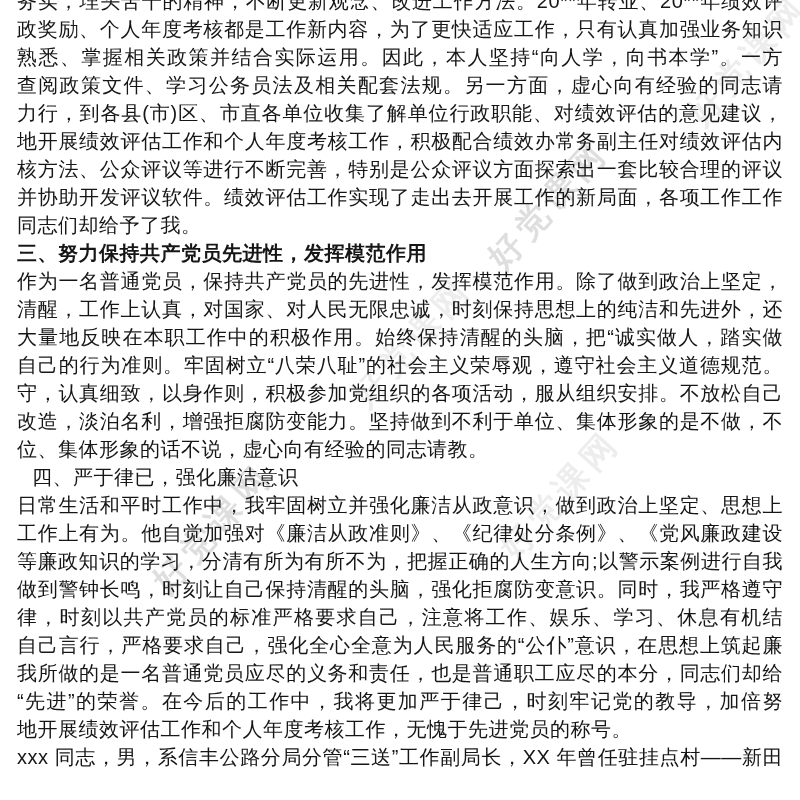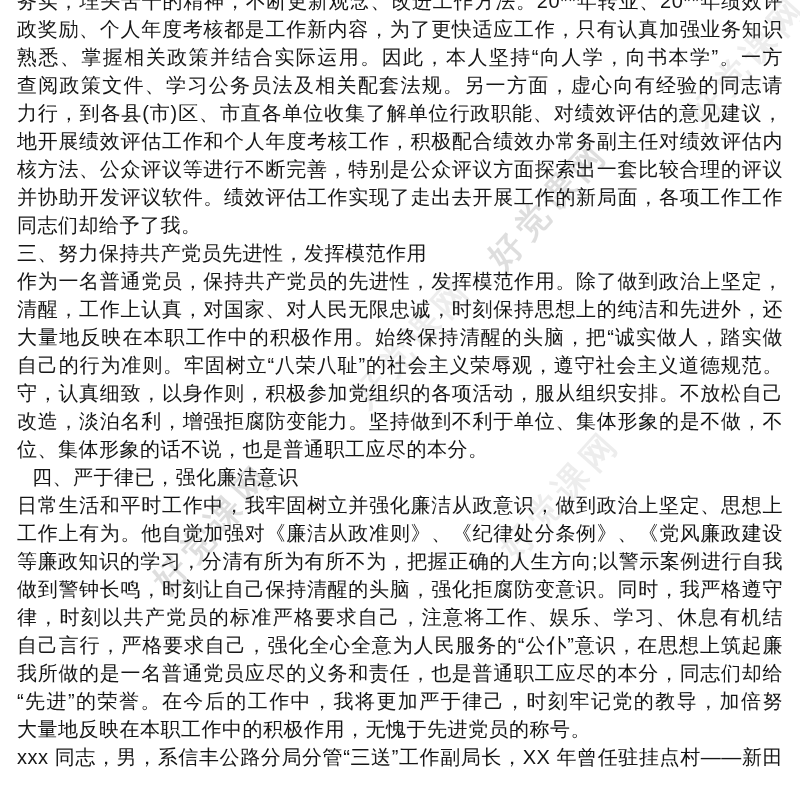--- a/index.html
+++ b/index.html
@@ -47,21 +47,21 @@
     text-align-last: justify;
     letter-spacing: 0.5px;
   }
   .line.end {
     text-align: left;
     text-align-last: left;
   }
   .line.heading {
     text-align: left;
     text-align-last: left;
-    font-weight: normal;
+    font-weight: bold;
   }
   .line.heading-indent {
     text-align: right;
     text-align-last: left;
     font-weight: normal;
     padding-left: 15px;
   }
 </style>
 </head>
 <body>
@@ -84,26 +84,26 @@
       <div class="line body">核方法、公众评议等进行不断完善，特别是公众评议方面探索出一套比较合理的评议方法，</div>
       <div class="line body">并协助开发评议软件。绩效评估工作实现了走出去开展工作的新局面，各项工作工作全面超</div>
       <div class="line end">同志们却给予了我。</div>
       <div class="line heading">三、努力保持共产党员先进性，发挥模范作用</div>
       <div class="line body">作为一名普通党员，保持共产党员的先进性，发挥模范作用。除了做到政治上坚定，思想上</div>
       <div class="line body">清醒，工作上认真，对国家、对人民无限忠诚，时刻保持思想上的纯洁和先进外，还经常地、</div>
       <div class="line body">大量地反映在本职工作中的积极作用。始终保持清醒的头脑，把“诚实做人，踏实做事”作为</div>
       <div class="line body">自己的行为准则。牢固树立“八荣八耻”的社会主义荣辱观，遵守社会主义道德规范。恪尽职</div>
       <div class="line body">守，认真细致，以身作则，积极参加党组织的各项活动，服从组织安排。不放松自己的思想</div>
       <div class="line body">改造，淡泊名利，增强拒腐防变能力。坚持做到不利于单位、集体形象的是不做，不利于单</div>
-      <div class="line end">位、集体形象的话不说，也是普通职工应尽的本分。</div>
+      <div class="line end">位、集体形象的话不说，虚心向有经验的同志请教。</div>
       <div class="line heading-indent">四、严于律已，强化廉洁意识</div>
       <div class="line body">日常生活和平时工作中，我牢固树立并强化廉洁从政意识，做到政治上坚定、思想上清醒、</div>
       <div class="line body">工作上有为。他自觉加强对《廉洁从政准则》、《纪律处分条例》、《党风廉政建设责任制规定》</div>
       <div class="line body">等廉政知识的学习，分清有所为有所不为，把握正确的人生方向;以警示案例进行自我教育，</div>
       <div class="line body">做到警钟长鸣，时刻让自己保持清醒的头脑，强化拒腐防变意识。同时，我严格遵守工作纪</div>
       <div class="line body">律，时刻以共产党员的标准严格要求自己，注意将工作、娱乐、学习、休息有机结合，端正</div>
       <div class="line body">自己言行，严格要求自己，强化全心全意为人民服务的“公仆”意识，在思想上筑起廉洁自律</div>
       <div class="line body">我所做的是一名普通党员应尽的义务和责任，也是普通职工应尽的本分，同志们却给予了我</div>
       <div class="line body">“先进”的荣誉。在今后的工作中，我将更加严于律己，时刻牢记党的教导，加倍努力，进一</div>
-      <div class="line end">大量地反映在本职工作中的积极作用，无愧于先进党员的称号。</div>
+      <div class="line end">地开展绩效评估工作和个人年度考核工作，无愧于先进党员的称号。</div>
       <div class="line body">xxx 同志，男，系信丰公路分局分管“三送”工作副局长，XX 年曾任驻挂点村——新田镇欧古</div>
     </div>
 </div>
 
 </body></html>

